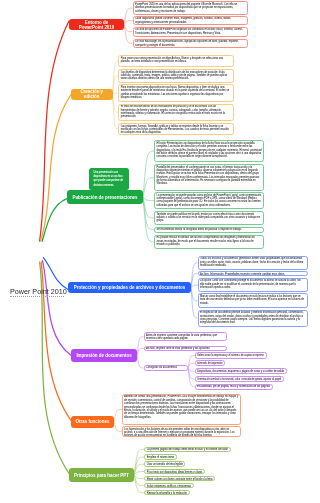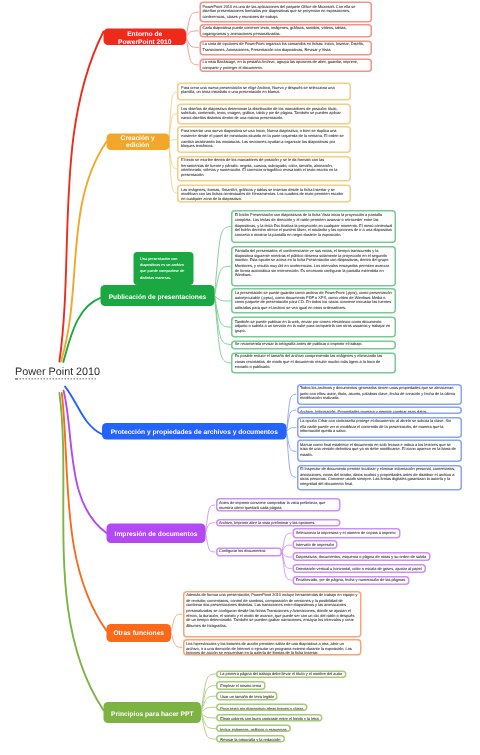--- a/index.html
+++ b/index.html
@@ -3,21 +3,21 @@
 <meta charset="utf-8">
 <style>
   html,body{margin:0;padding:0;background:#ffffff;}
   body{width:310px;height:503px;overflow:hidden;
        font-family:"Liberation Sans",sans-serif;}
   #root{position:relative;width:310px;height:503px;overflow:hidden;}
   svg#links{position:absolute;left:0;top:0;width:310px;height:503px;pointer-events:none;}
   .node{position:absolute;box-sizing:border-box;}
 
   .central{left:10px;top:243px;width:66px;text-align:left;}
-  .central .ctext{font-size:7.2px;color:#2b2b2b;white-space:nowrap;}
+  .central .ctext{font-size:7.2px;color:#2b2b2b;white-space:nowrap;margin-top:44px;}
   .central .uline{height:0;border-bottom:1px dotted #9a9a9a;width:54px;margin-top:0px;}
 
   .branch{border-radius:3px;color:#fff;font-weight:bold;line-height:5px;
           display:flex;align-items:center;justify-content:center;
           text-align:center;padding:0 3px;}
   .leaf{border-radius:2.5px;border:0.75px solid;background:#fff;color:#3a3a3a;
         padding:0.7px 1.5px;overflow:hidden;line-height:3.35px;
         -webkit-text-stroke:0.055px #3a3a3a;}
   .subnode{border-radius:2.5px;color:#fff;padding:2.8px 2px 0 4.6px;line-height:4.3px;
            overflow:hidden;-webkit-text-stroke:0.05px #fff;}

